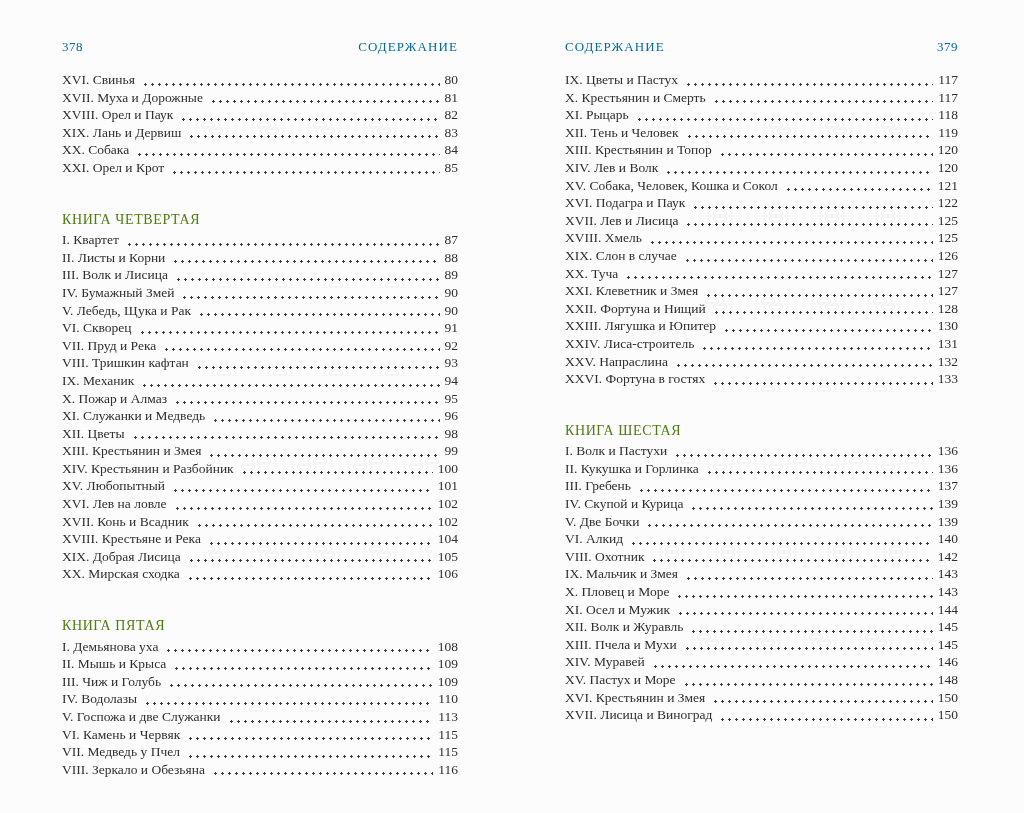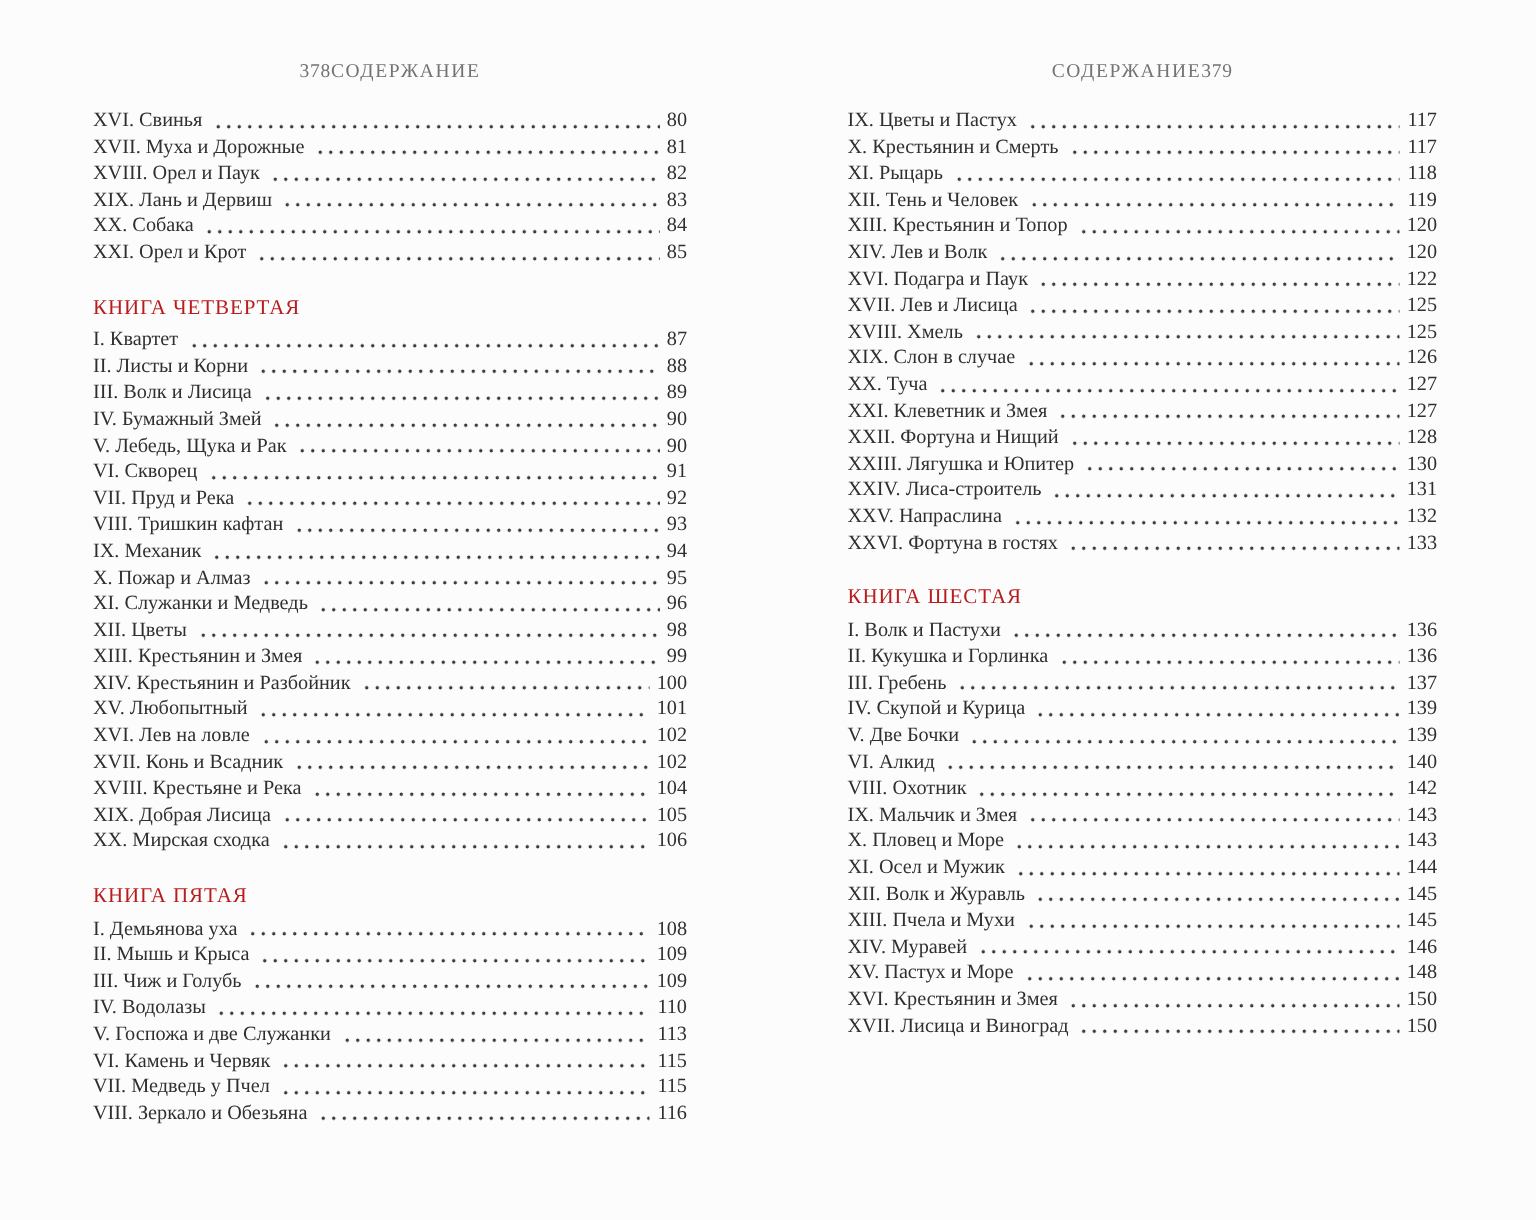--- a/index.html
+++ b/index.html
@@ -18,37 +18,37 @@
   }
   .page {
     position: absolute;
     top: 40px;
   }
   .page.left  { left: 62px;  width: 396px; }
   .page.right { left: 565px; width: 393px; }
 
   .page-header {
     display: flex;
-    justify-content: center;
+    justify-content: space-between;
     align-items: baseline;
     font-size: 13px;
     line-height: 13px;
     margin-bottom: 18px;
-    color: #737373;
+    color: #0369a1;
   }
   .running-head { letter-spacing: 1.1px; }
   .folio { letter-spacing: 0.5px; }
 
   .book-heading {
     font-size: 14px;
     line-height: 17.6px;
     letter-spacing: 0.6px;
-    margin-top: 20px;
+    margin-top: 34px;
     margin-bottom: 3px;
-    color: #b91c1c;
+    color: #4d7c0f;
   }
 
   .toc-entry {
     display: flex;
     align-items: baseline;
     font-size: 13.5px;
     line-height: 17.6px;
     color: #2f2f2f;
     white-space: nowrap;
   }
@@ -282,20 +282,25 @@
           <span class="entry-title">XIII. Крестьянин и Топор</span>
           <span class="dots"></span>
           <span class="entry-page">120</span>
         </div>
         <div class="toc-entry">
           <span class="entry-title">XIV. Лев и Волк</span>
           <span class="dots"></span>
           <span class="entry-page">120</span>
         </div>
         <div class="toc-entry">
+          <span class="entry-title">XV. Собака, Человек, Кошка и Сокол</span>
+          <span class="dots"></span>
+          <span class="entry-page">121</span>
+        </div>
+        <div class="toc-entry">
           <span class="entry-title">XVI. Подагра и Паук</span>
           <span class="dots"></span>
           <span class="entry-page">122</span>
         </div>
         <div class="toc-entry">
           <span class="entry-title">XVII. Лев и Лисица</span>
           <span class="dots"></span>
           <span class="entry-page">125</span>
         </div>
         <div class="toc-entry">

